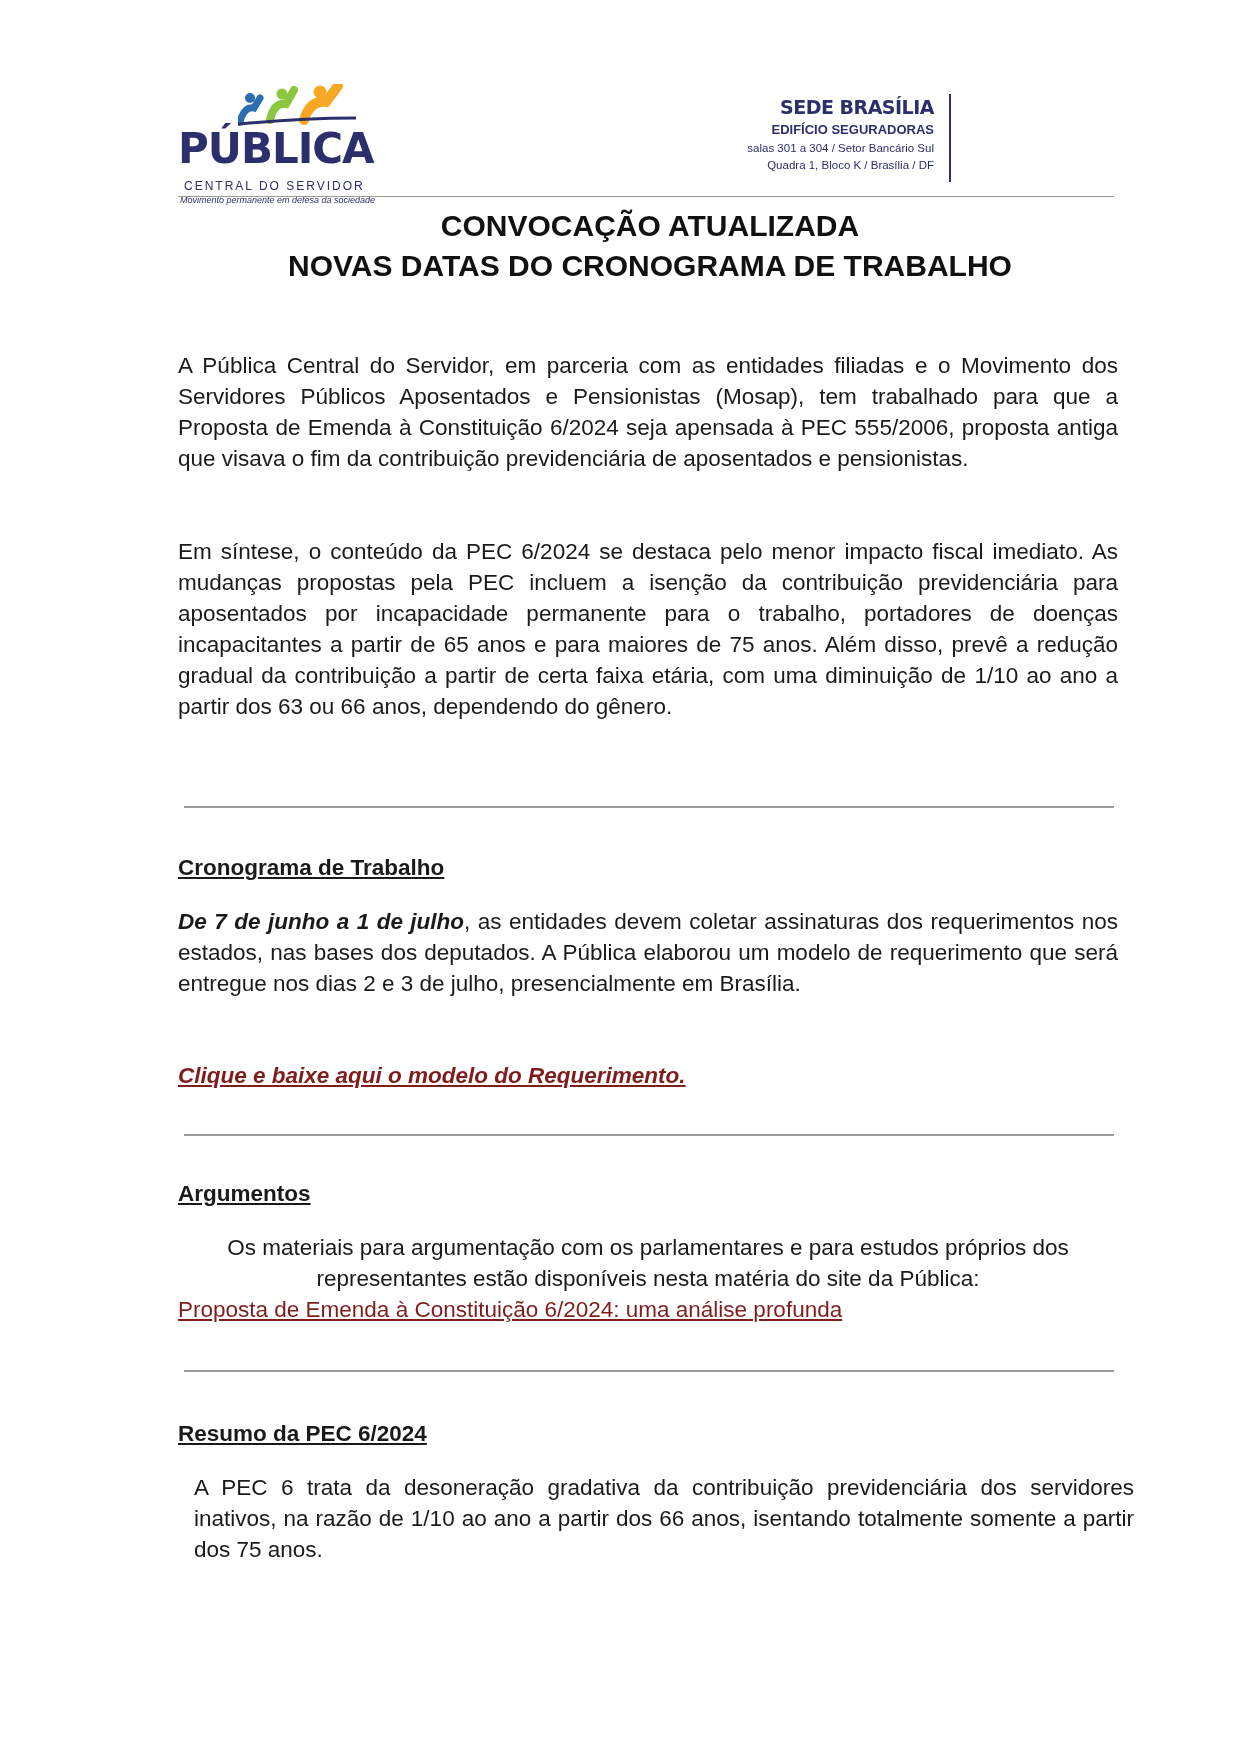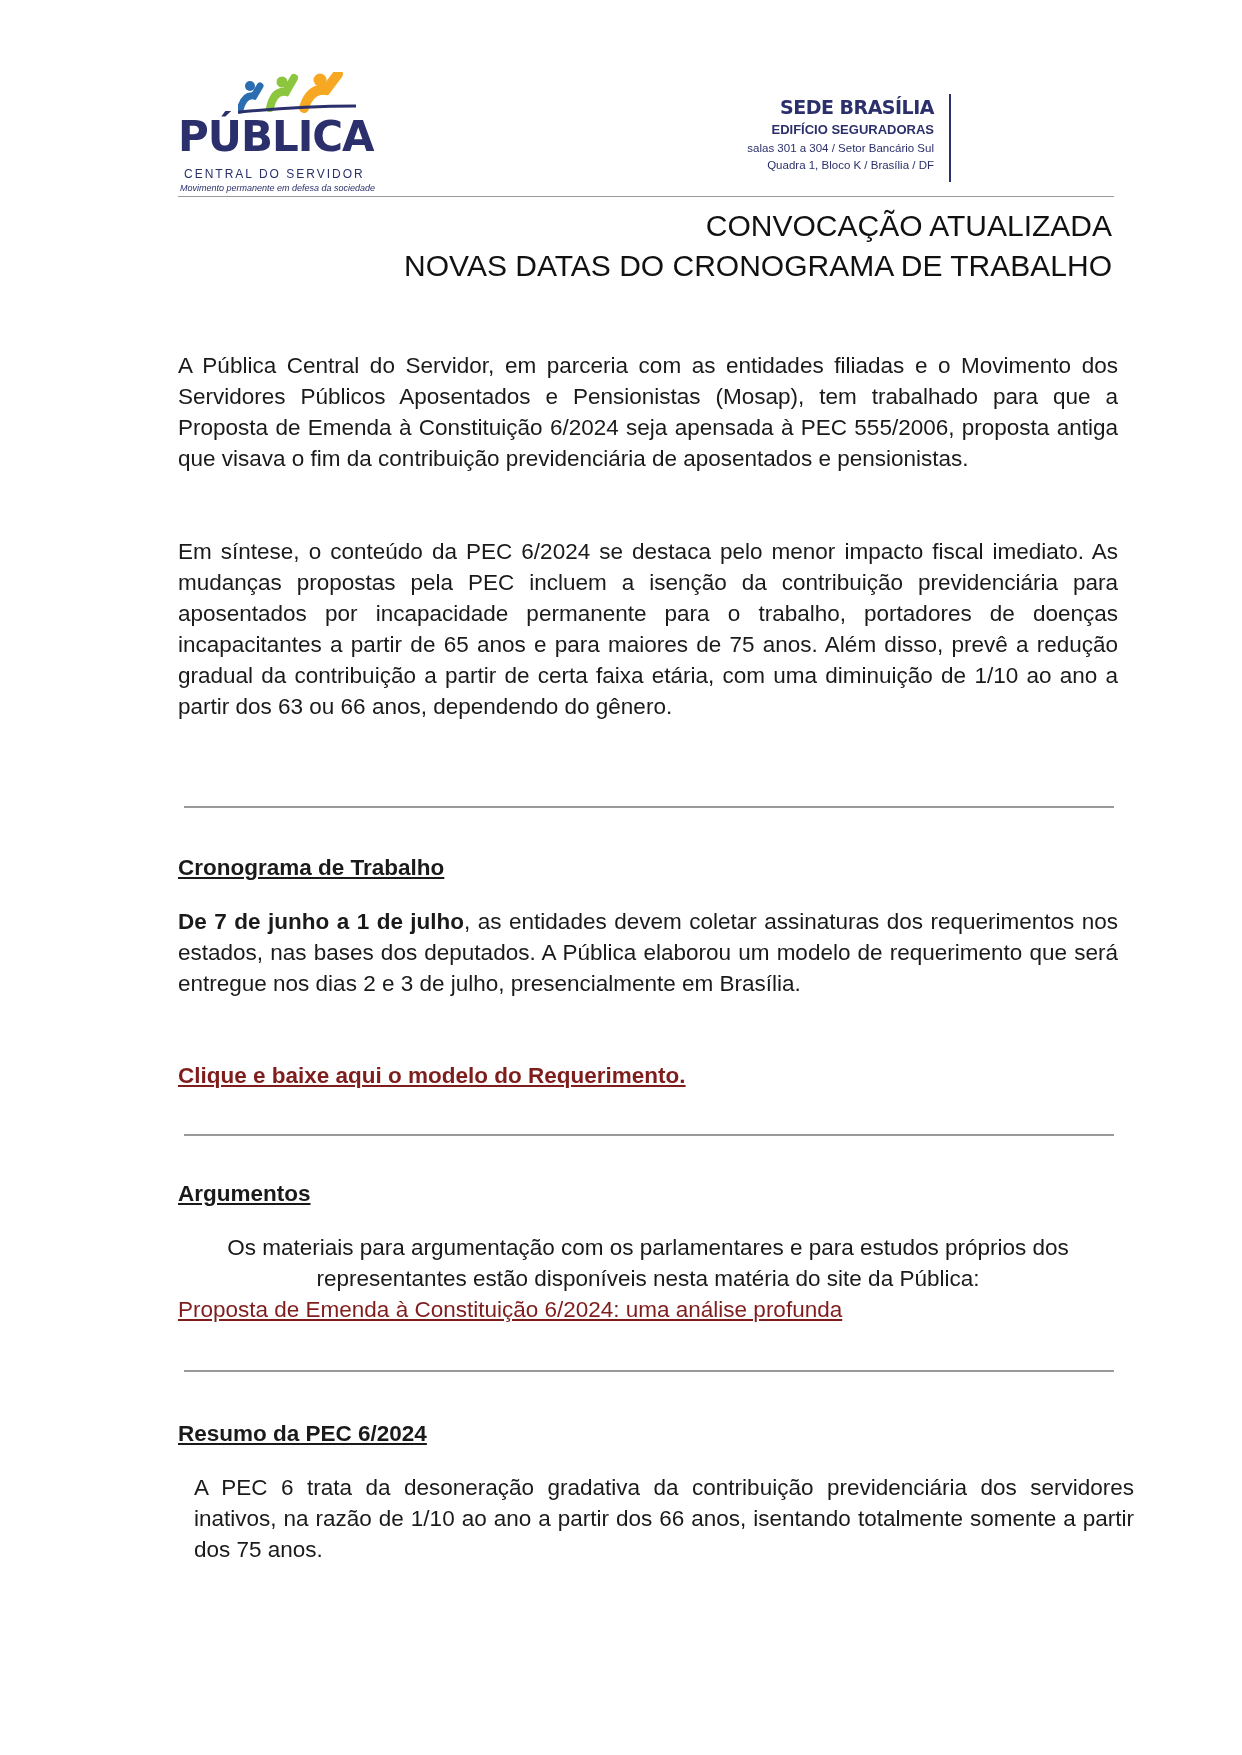--- a/index.html
+++ b/index.html
@@ -1,19 +1,19 @@
 <!DOCTYPE html>
 <html><head>
   <meta charset="utf-8">
   <style>
     html, body { margin: 0; padding: 0; background: #ffffff; }
     body { width: 1242px; height: 1755px; position: relative; overflow: hidden;
            font-family: "Liberation Sans", sans-serif; color: #1a1a1a; }
     .header { position: absolute; left: 178px; top: 72px; width: 936px; height: 118px; }
-    .logo { position: absolute; left: 0; top: 0; width: 190px; height: 112px; }
+    .logo { position: absolute; left: 0; top: 12px; width: 190px; height: 112px; }
     .logo svg { position: absolute; left: 60px; top: 0; }
     .logo-title { position: absolute; left: 0; top: 40px; font-size: 42px; font-weight: 700;
                   color: #2b2f6b; letter-spacing: -1px; font-family: "DejaVu Sans", sans-serif; }
     .logo-sub { position: absolute; left: 6px; top: 95px; font-size: 12px; color: #2b2f6b; letter-spacing: 2px; }
     .logo-tag { position: absolute; left: 2px; top: 111px; font-size: 9px; font-style: italic; color: #2b2f6b; white-space: nowrap; }
 
     .addr { position: absolute; right: 180px; top: 24px; text-align: right; color: #2b2f6b; }
     .addr .sede { font-size: 19px; font-weight: 900; font-family: "DejaVu Sans", sans-serif; letter-spacing: -0.5px; }
     .addr .edif { font-size: 13px; font-weight: 700; margin-top: 4px; }
     .addr .line { font-size: 11.5px; margin-top: 5px; }
@@ -24,30 +24,30 @@
     .social span { display: inline-flex; width: 15px; height: 15px; align-items: center; justify-content: center;
                    font-size: 10px; font-weight: 700; color: #fff; background: #2b2f6b; border-radius: 50%; }
     .social span.sq { border-radius: 4px; }
     .social span.tw { background: transparent; color: #2b2f6b; font-size: 14px; }
     .contact .handle { font-size: 12px; font-weight: 700; margin-top: 4px; }
     .contact .phone { font-size: 17px; font-weight: 700; margin-top: 5px; font-family: "DejaVu Sans", sans-serif; }
     .contact .phone .wa { display: inline-block; width: 14px; height: 14px; border: 2px solid #2b2f6b; border-radius: 50%;
                           font-size: 9px; line-height: 14px; text-align: center; vertical-align: 2px; margin-right: 4px; }
     .header-rule { position: absolute; left: 178px; top: 196px; width: 936px; height: 1px; background: #9a9a9a; }
 
-    .title { position: absolute; left: 176px; top: 206px; width: 936px; text-align: right;
-             font-size: 30px; font-weight: 400; line-height: 40px; color: #111; }
+    .title { position: absolute; left: 182px; top: 206px; width: 936px; text-align: center;
+             font-size: 30px; font-weight: 700; line-height: 40px; color: #111; }
 
     .content { position: absolute; left: 178px; top: 350px; width: 940px; font-size: 22.5px; line-height: 31px; color: #1a1a1a; }
     .para { text-align: justify; margin: 0; }
     .p1 { position: absolute; top: 0; left: 0; width: 940px; text-align-last: left; }
     .p2 { position: absolute; top: 186px; left: 0; width: 940px; }
     .rule { position: absolute; left: 6px; width: 930px; height: 2px; background: #999; }
     .sec-head { position: absolute; left: 0; font-weight: 700; text-decoration: underline; font-size: 22.5px; }
-    .bold { font-weight: 700; }
+    .bold { font-weight: 700; font-style: italic; }
     .link { color: #7f1d1d; text-decoration: underline; }
     .link.bold { font-weight: 700; }
   </style>
 </head>
 <body>
 
 <div class="header">
   <div class="logo">
     <svg width="130" height="48" viewBox="0 0 130 48">
       <circle cx="12" cy="14" r="5" fill="#2a6db0"></circle>

